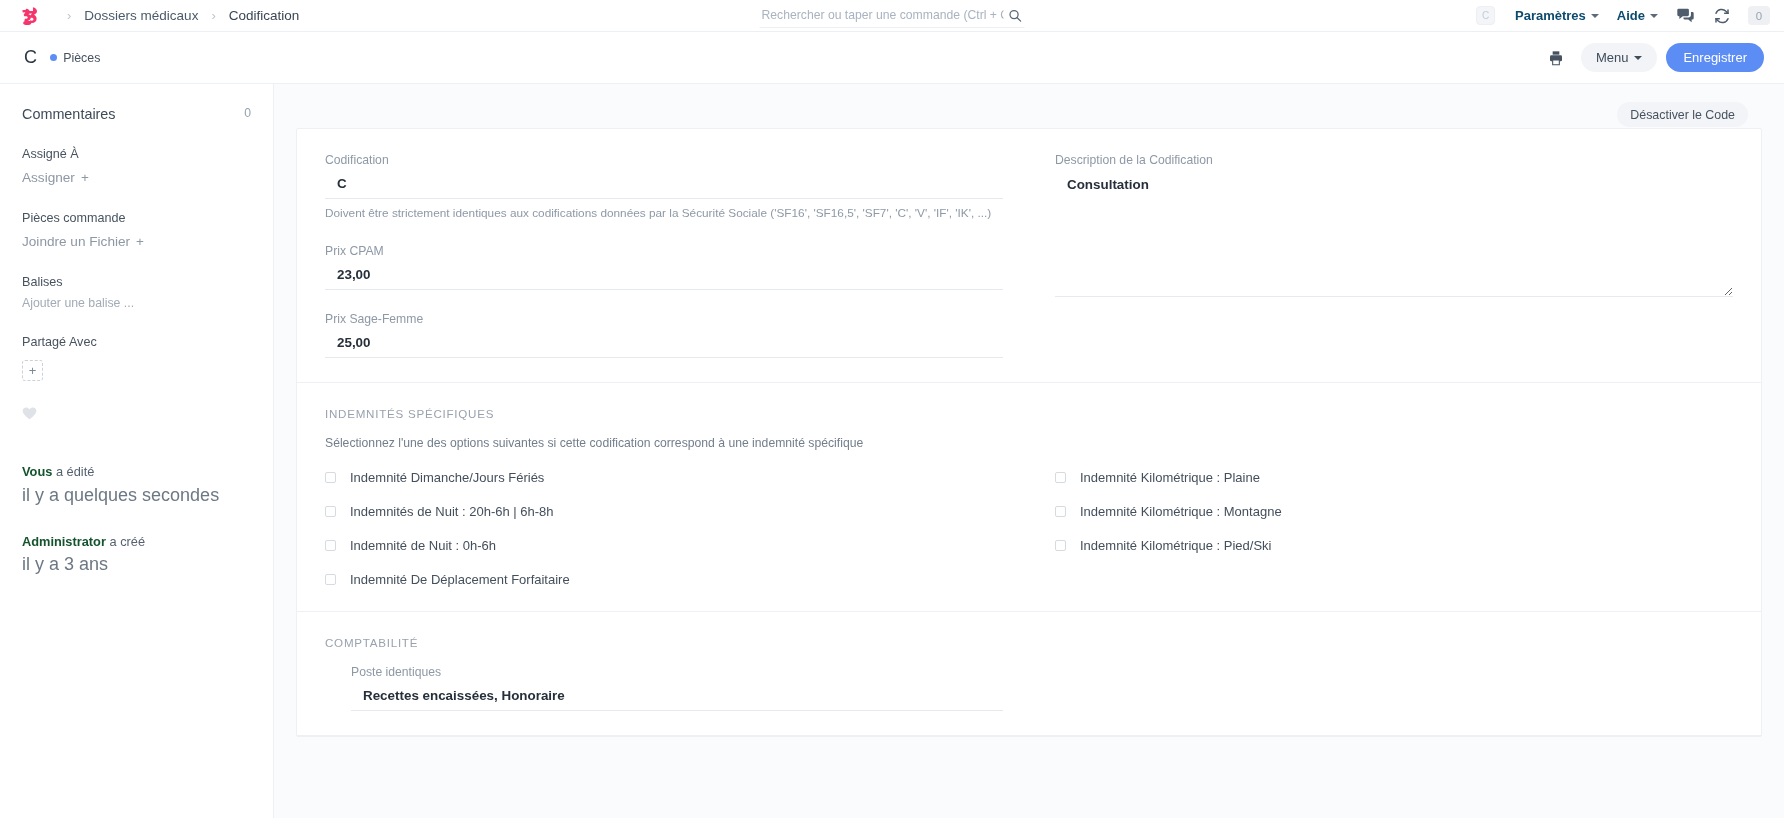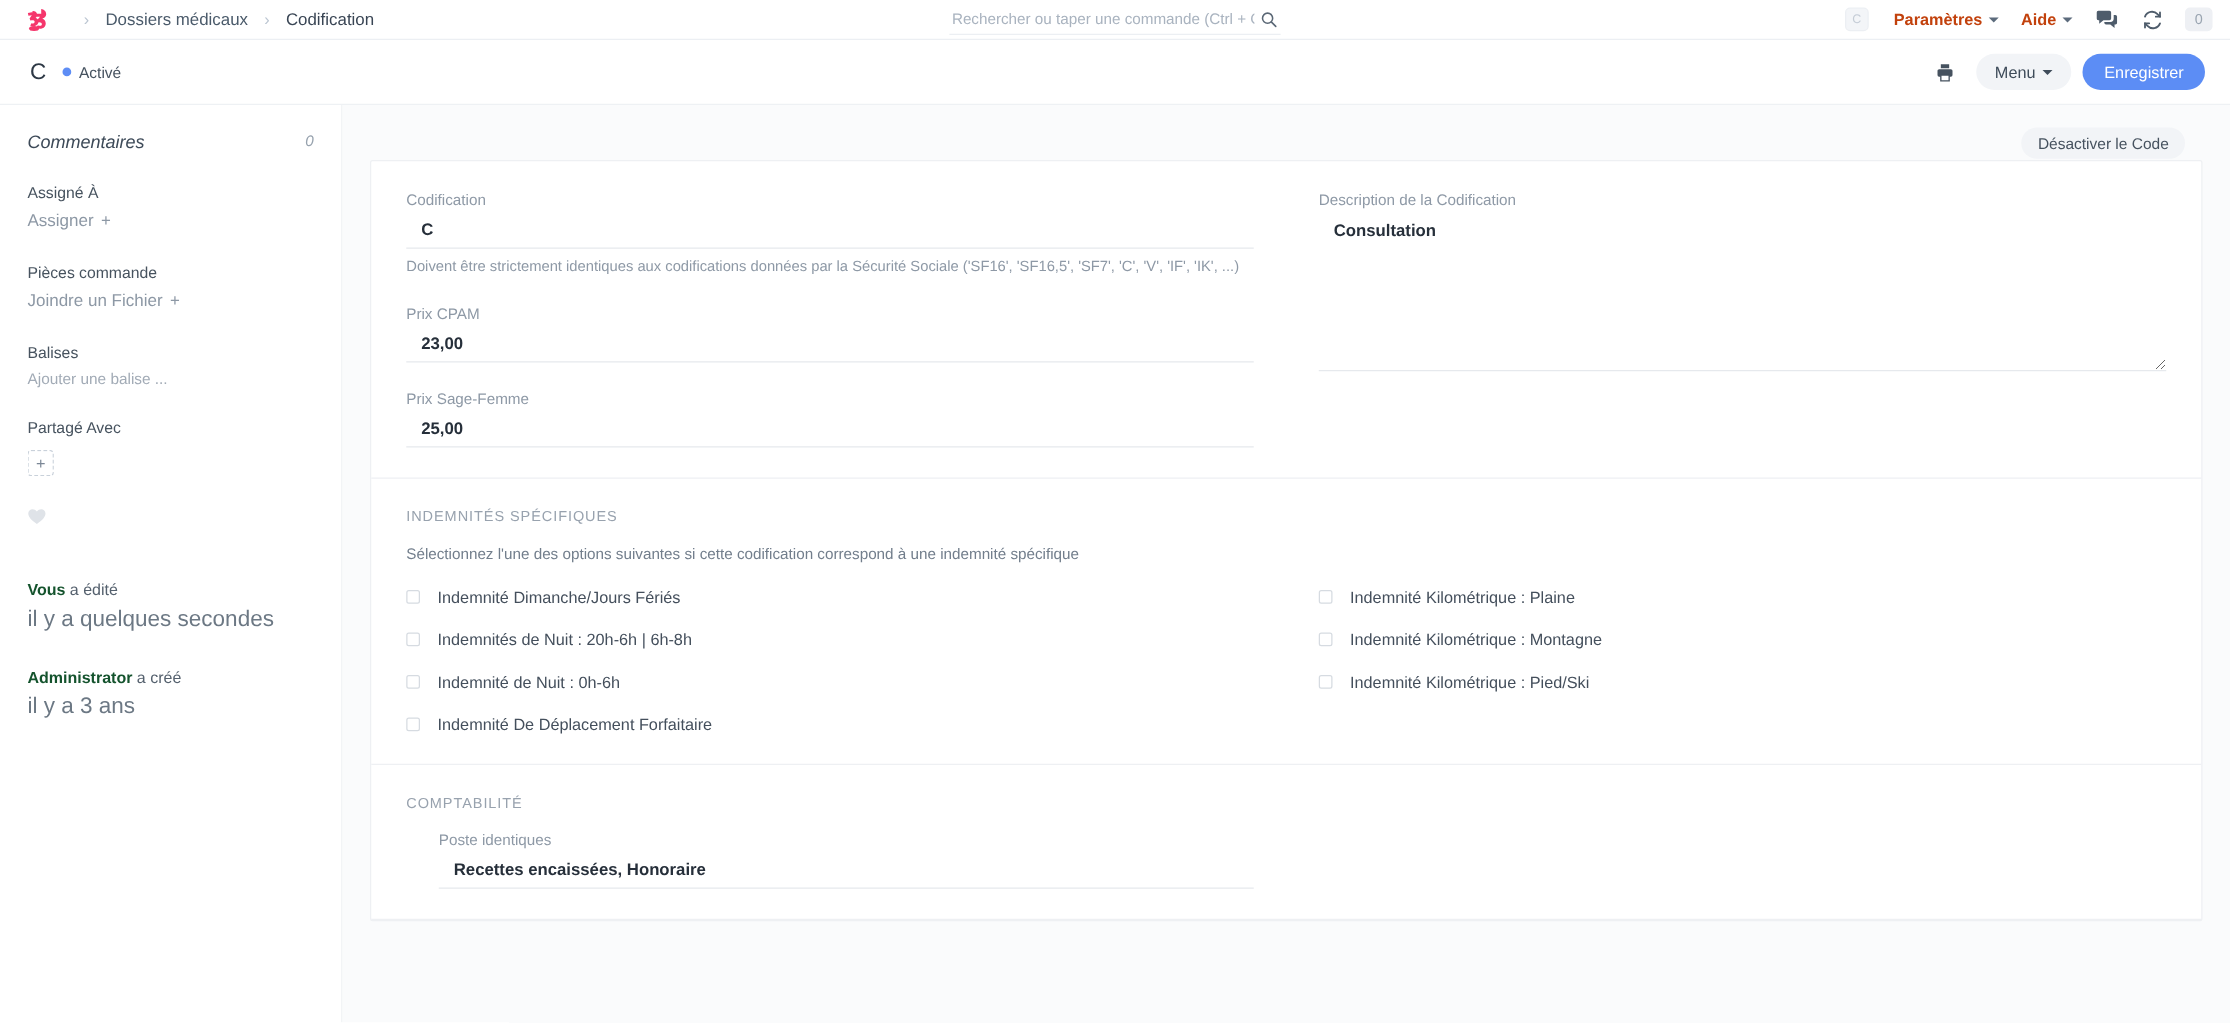--- a/index.html
+++ b/index.html
@@ -45,21 +45,21 @@
 
   .nav-right { margin-left: auto; display: flex; align-items: center; gap: 0; }
   .nav-avatar {
     width: 19px; height: 19px; border-radius: 4px;
     background: #f3f5f8; border: 1px solid #eceff3;
     display: flex; align-items: center; justify-content: center;
     font-size: 10px; color: #c4ccd6; margin-right: 11px;
   }
   .nav-item {
     display: flex; align-items: center; gap: 5px;
-    font-size: 13px; color: #c2410c; font-weight: bold;
+    font-size: 13px; color: #0c4a6e; font-weight: bold;
     padding: 3px 9px; cursor: pointer; white-space: nowrap;
   }
   .caret { width: 0; height: 0; border-left: 4px solid transparent;
            border-right: 4px solid transparent; border-top: 4.5px solid #5c6b7c; }
   .nav-ico { padding: 3px 10px; display: flex; align-items: center; cursor: pointer; }
   .nav-badge {
     min-width: 22px; height: 19px; border-radius: 4px;
     background: #eef0f4; color: #9aa5b1;
     font-size: 11.5px; display: flex; align-items: center; justify-content: center;
     margin-left: 8px; padding: 0 6px;
@@ -89,21 +89,21 @@
 
   
   .body { display: flex; height: calc(818px - 32px - 52px); }
 
   
   .sidebar {
     width: 274px; flex: none; background: #ffffff;
     border-right: 1px solid #eef1f4;
     padding: 22px 22px 0 22px;
   }
-  .side-head { display: flex; align-items: flex-start; font-style: italic; }
+  .side-head { display: flex; align-items: flex-start; }
   .side-head-title { font-size: 14.4px; color: #3d4a58; }
   .side-count {
     margin-left: auto; font-size: 12.2px; color: #97a2ae;
   }
   .side-block { margin-top: 25px; }
   .side-label { font-size: 12.6px; color: #47535f; margin-bottom: 7px; }
   .side-action {
     font-size: 13.6px; color: #8d98a5; display: inline-flex; align-items: center; gap: 6px;
     cursor: pointer;
   }
@@ -243,21 +243,21 @@
       </svg>
     </div>
     <div class="nav-badge">0</div>
   </div>
 </div>
 
 <div class="toolbar">
   <div class="doc-title">C</div>
   <div class="status">
     <i class="status-dot"></i>
-    <span class="status-label">Activé</span>
+    <span class="status-label">Pièces</span>
   </div>
   <div class="toolbar-right">
     <div class="print-btn">
       <svg width="16" height="16" viewBox="0 0 24 24" fill="#46525f">
         <path d="M7 2h10v5H7z"></path>
           <rect x="3" y="8" width="18" height="9" rx="2"></rect>
         <path d="M7 15h10v7H7z" fill="#fff" stroke="#46525f" stroke-width="1.6"></path>
       </svg>
     </div>
     <button class="btn btn-default">

